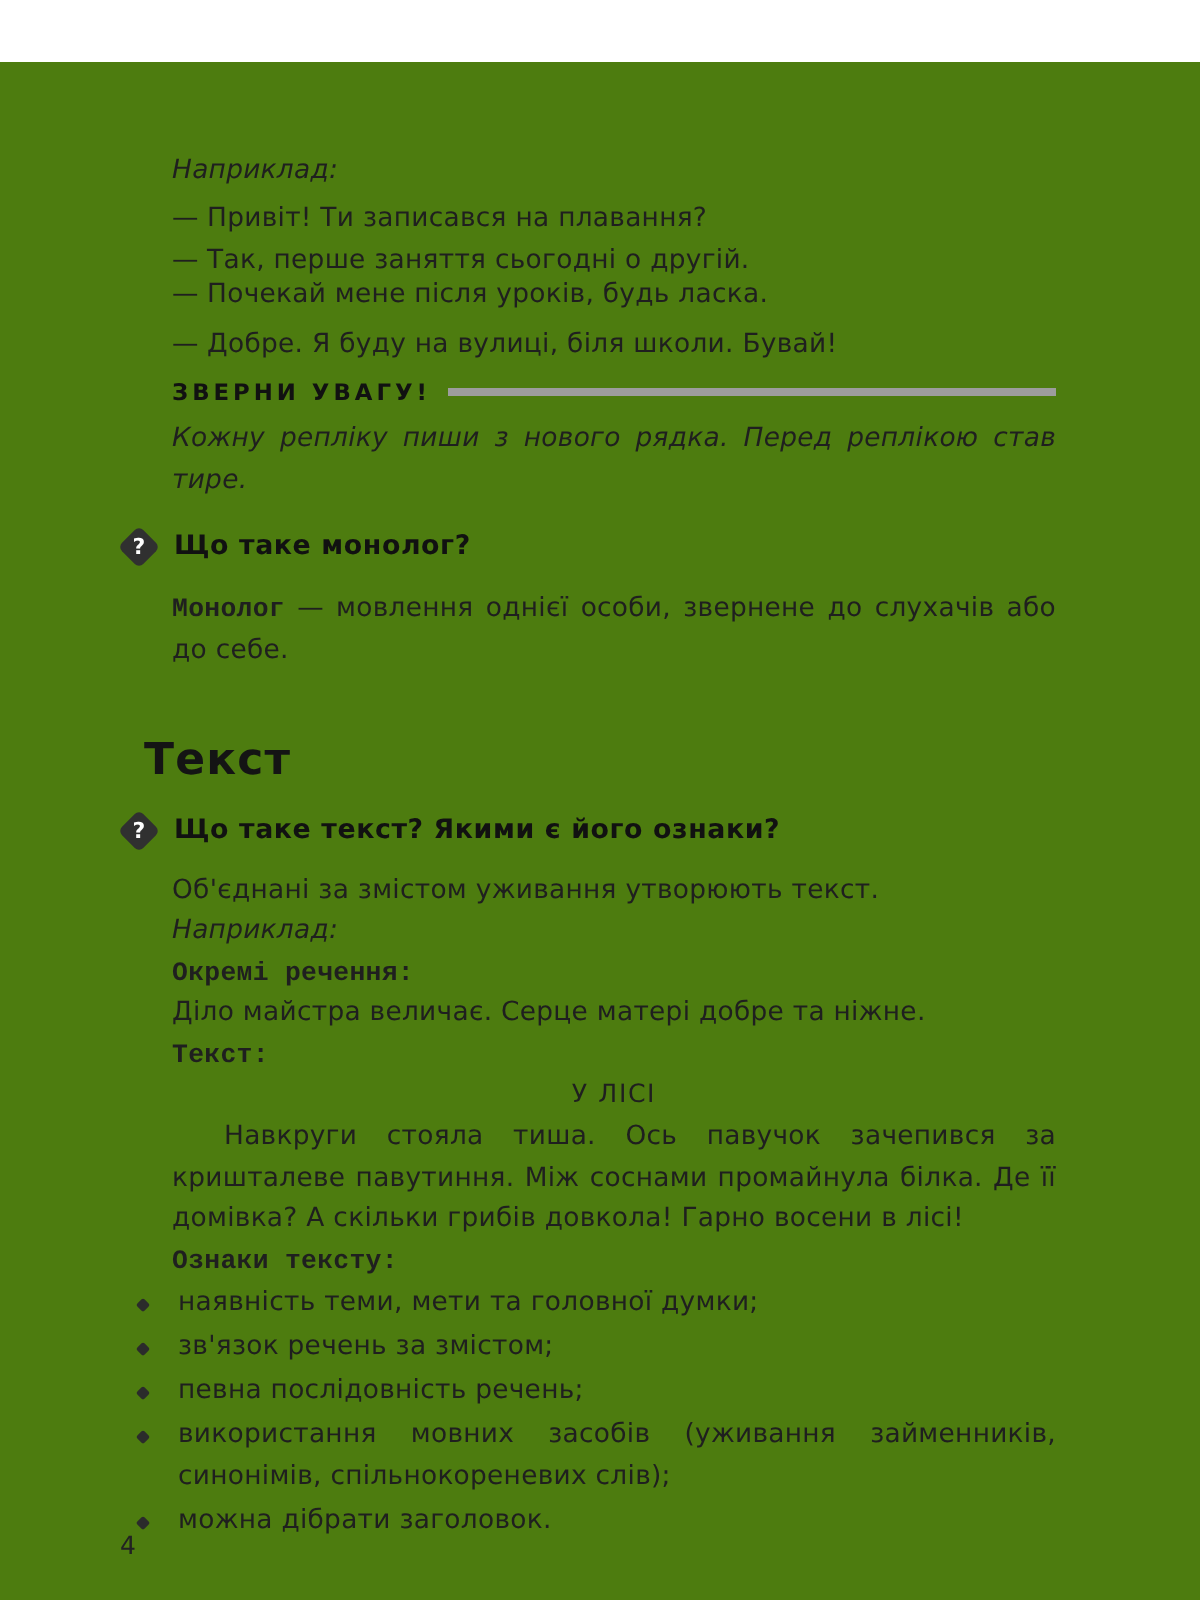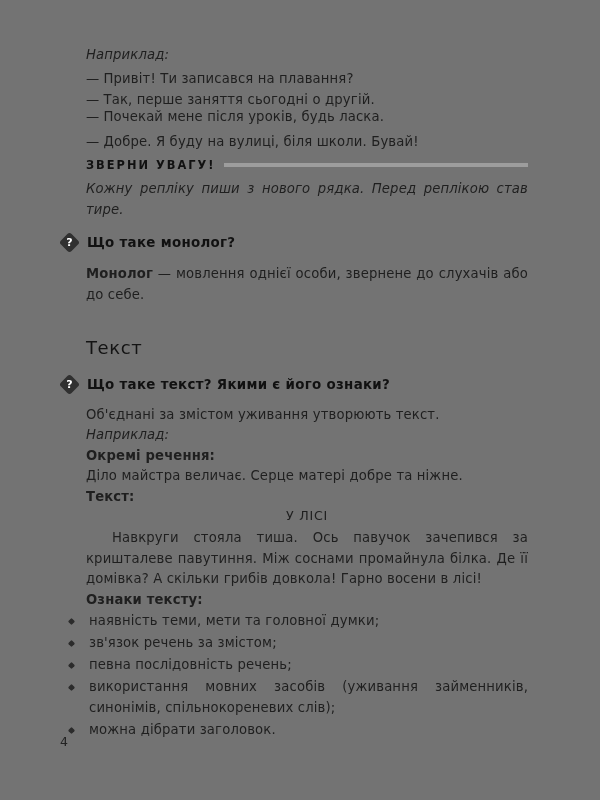--- a/index.html
+++ b/index.html
@@ -13,36 +13,37 @@
     height: 800px;
     position: relative;
     font-family: "DejaVu Sans", "Liberation Sans", sans-serif;
     color: #1a1a1a;
     overflow: hidden;
   }
 
   .page {
     position: absolute;
     inset: 0;
-    background: #737373;
+    background: #4d7c0f;
+    margin-top: 31px;
   }
 
   
   .block {
     position: absolute;
     left: 86px;
     width: 442px;
     font-size: 13.2px;
     line-height: 20.5px;
     letter-spacing: 0.15px;
     color: #1f1f1f;
   }
 
   .justify { text-align: justify; text-align-last: left; }
-  .bold { font-weight: bold; }
+  .bold { font-weight: bold; font-family: Liberation Mono, monospace; }
   .ital { font-style: italic; }
   .dash { letter-spacing: 0; }
 
   
   .attn-wrap {
     position: absolute;
     left: 86px;
     width: 442px;
     display: flex;
     align-items: center;
@@ -101,23 +102,23 @@
   .q-text {
     font-size: 13.4px;
     font-weight: bold;
     letter-spacing: 0.3px;
     color: #111111;
   }
 
   
   .section-head {
     position: absolute;
-    left: 86px;
-    font-size: 18px;
-    font-weight: normal;
+    left: 72px;
+    font-size: 22px;
+    font-weight: bold;
     letter-spacing: 0.6px;
     color: #141414;
   }
 
   
   .centered-title {
     position: absolute;
     left: 86px;
     width: 442px;
     text-align: center;

